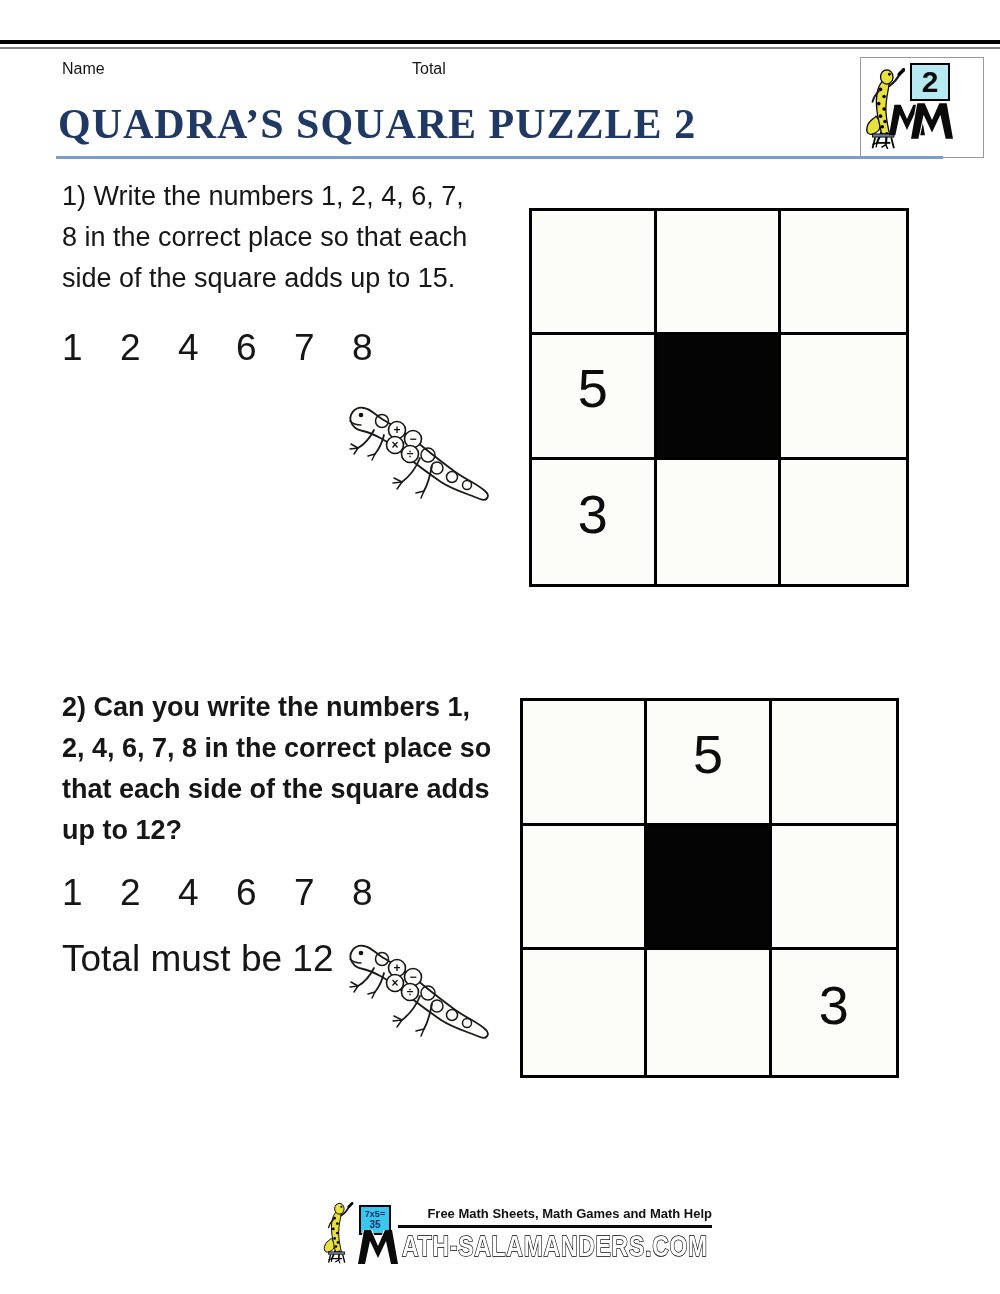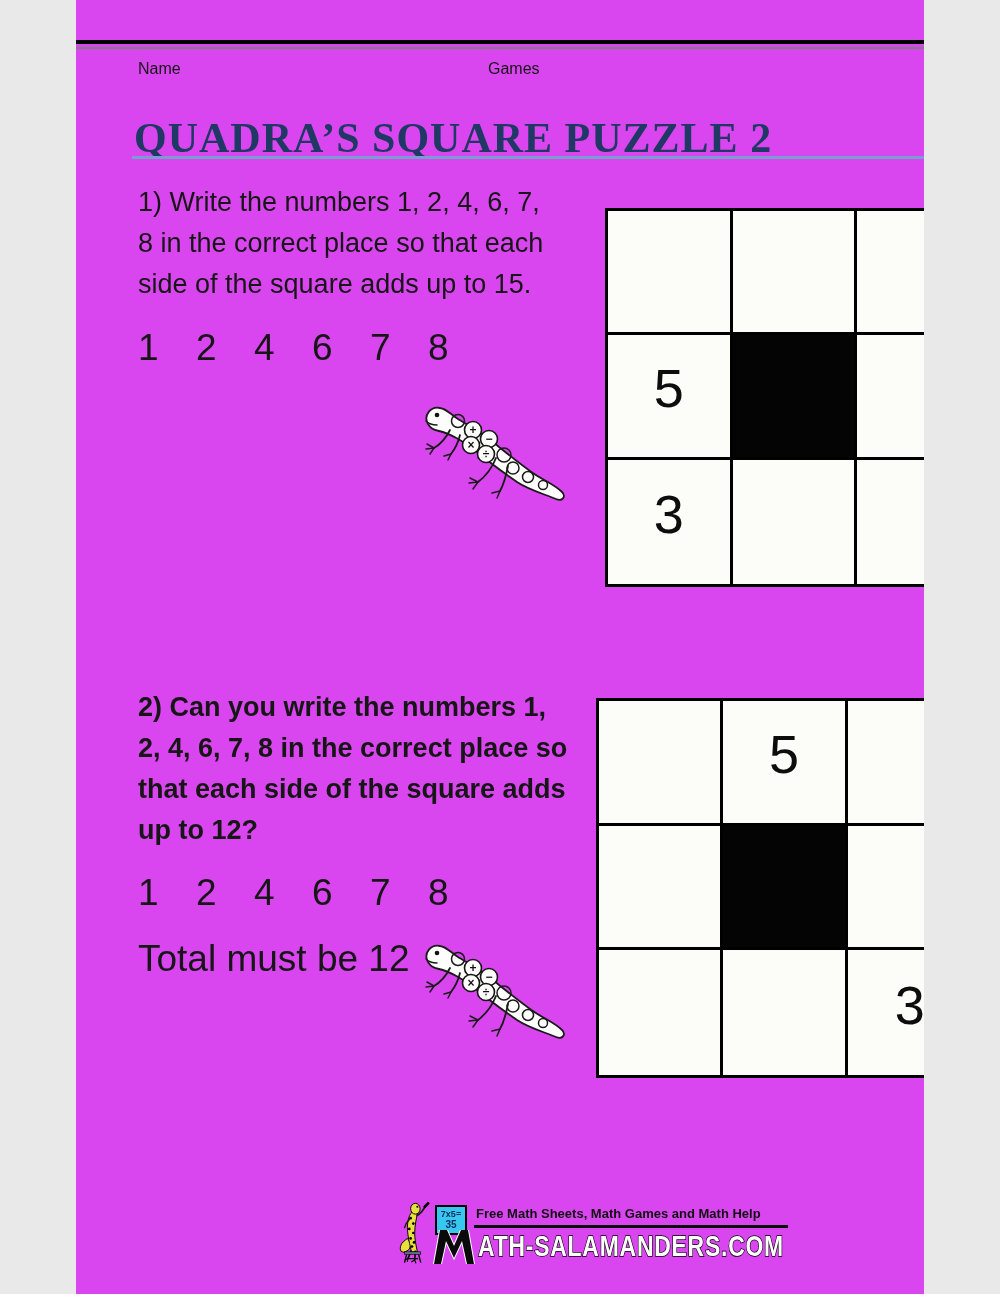--- a/index.html
+++ b/index.html
@@ -1,37 +1,37 @@
 <!DOCTYPE html>
 <html><head>
 <meta charset="utf-8">
 <style>
   html,body{margin:0;padding:0;background:#e9e9e9;}
-  .page{position:relative;width:848px;height:1294px;background:#d946ef;
+  .page{position:relative;width:1000px;height:1294px;background:#ffffff;
         font-family:"Liberation Sans",sans-serif;color:#141414;overflow:hidden;margin:0 auto;}
 
   .topbar-black{position:absolute;left:0;top:40px;width:1000px;height:4px;background:#000;}
   .topbar-gray{position:absolute;left:0;top:47px;width:1000px;height:2px;background:#7f7f7f;}
 
   .meta-label{position:absolute;top:60px;font-size:16px;color:#151515;}
   .name-label{left:62px;}
   .date-label{left:412px;}
 
   .logo-box{position:absolute;left:860px;top:57px;width:122px;height:99px;
             background:#fff;border:1px solid #9a9a9a;}
   .badge-num{font-family:"Liberation Sans",sans-serif;font-weight:bold;fill:#0b0b0b;}
   .m-front{stroke:#fff;stroke-width:2px;paint-order:stroke;}
 
-  .page-title{position:absolute;left:58px;top:114px;font-family:"Liberation Serif",serif;
+  .page-title{position:absolute;left:58px;top:100px;font-family:"Liberation Serif",serif;
               font-weight:700;font-size:42px;letter-spacing:1px;color:#1f3864;white-space:nowrap;}
   .title-underline{position:absolute;left:56px;top:156px;width:887px;height:3px;background:#7b9cd1;}
 
   .instructions{position:absolute;left:62px;width:500px;font-size:27px;line-height:41px;
                 white-space:pre-line;color:#161616;}
-  .p1-instructions{top:182px;}
+  .p1-instructions{top:176px;}
   .p2-instructions{top:687px;font-weight:bold;}
 
   .number-bank{position:absolute;left:62px;display:flex;}
   .number-bank span{width:58px;font-size:37px;color:#161616;}
   .p1-bank{top:327px;}
   .p2-bank{top:872px;}
 
   .total{position:absolute;left:62px;font-size:37px;color:#161616;}
   .p1-total{top:392px;}
   .p2-total{top:938px;}
@@ -45,21 +45,21 @@
   .grid1{left:529px;top:208px;width:380px;height:379px;}
   .grid2{left:520px;top:698px;width:379px;height:380px;}
   .cell{border-right:3px solid #000;border-bottom:3px solid #000;display:flex;
         align-items:center;justify-content:center;font-size:54px;color:#0d0d0d;
         box-sizing:border-box;padding-bottom:16px;}
   .cell.lastcol{border-right:none;}
   .cell.lastrow{border-bottom:none;}
   .cell.black{background:#040404;}
 
   .footer-logo{position:absolute;left:322px;top:1198px;}
-  .footer-tagline{position:absolute;left:400px;top:1206px;width:312px;text-align:left;
+  .footer-tagline{position:absolute;left:400px;top:1206px;width:312px;text-align:right;
                   font-size:13px;font-weight:700;color:#101010;}
   .footer-divider{position:absolute;left:398px;top:1225px;width:314px;height:3px;background:#0a0a0a;}
   .wordmark{position:absolute;left:400px;top:1228px;}
   .wordmark text{font-family:"Liberation Sans",sans-serif;font-weight:700;font-size:30px;
                  fill:#fff;stroke:#000;stroke-width:1.5px;paint-order:stroke;letter-spacing:1px;}
   .sign-text{font-family:"Liberation Sans",sans-serif;font-weight:bold;fill:#0d2b5e;}
 
   .defs-holder{position:absolute;width:0;height:0;overflow:hidden;}
   .ink{stroke:#1a1a1a;fill:none;stroke-linecap:round;}
 </style>
@@ -123,21 +123,21 @@
     </symbol>
   </defs>
 </svg>
 
 <div class="page">
 
   <div class="topbar-black"></div>
   <div class="topbar-gray"></div>
 
   <div class="meta-label name-label">Name</div>
-  <div class="meta-label date-label">Games</div>
+  <div class="meta-label date-label">Total</div>
 
   <div class="logo-box">
     <svg width="120" height="97" viewBox="0 0 120 97">
       <use href="#painter" x="4" y="10" width="40" height="82"></use>
       <rect x="50" y="6" width="38" height="36" fill="#b7e9f3" stroke="#000" stroke-width="2"></rect>
       <text class="badge-num" x="69" y="34" text-anchor="middle" font-size="30">2</text>
       <use href="#logo-m" x="28" y="46" width="36" height="32"></use>
       <use href="#logo-m" x="50" y="44" width="42" height="38" class="m-front"></use>
     </svg>
   </div>

